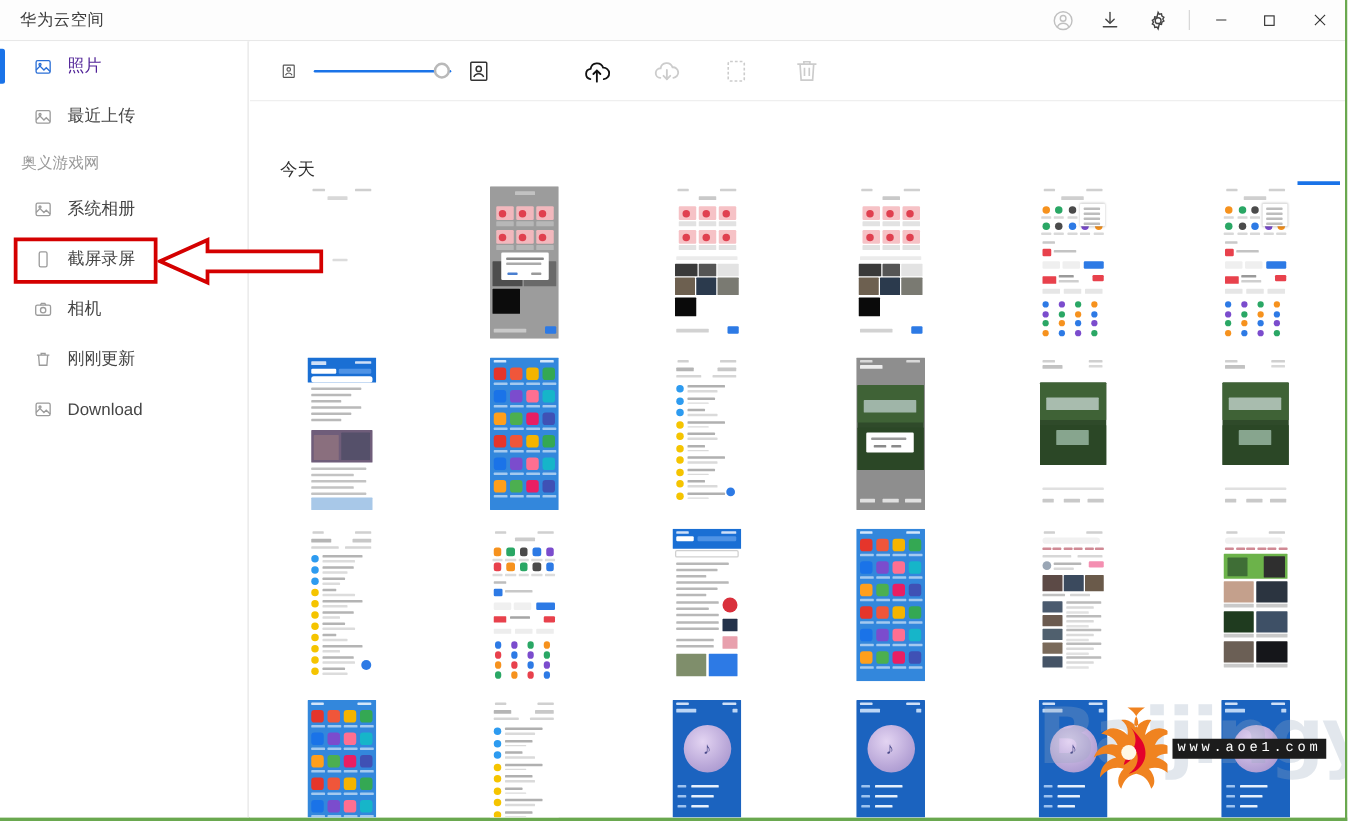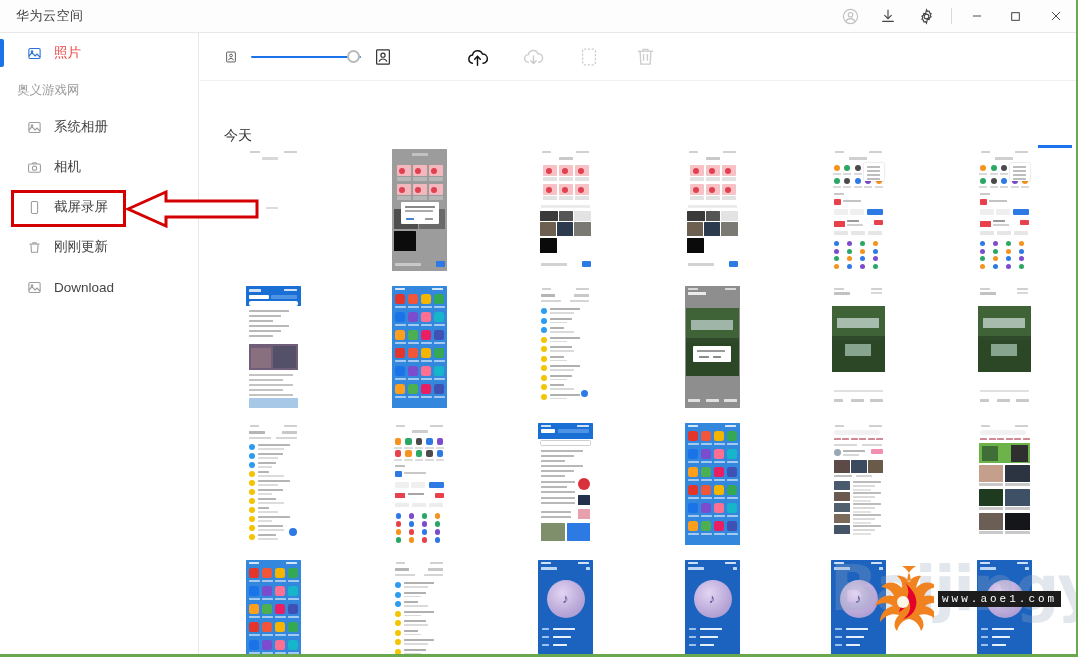--- a/index.html
+++ b/index.html
@@ -70,21 +70,21 @@
     display: flex; align-items: center;
     height: 40px; padding-left: 26px;
     font-size: 13.5px; color: #454545;
     cursor: default;
   }
   .nav-item .ico {
     width: 17px; height: 17px; flex: 0 0 17px;
     margin-right: 11px; color: #9b9b9b;
     display: flex; align-items: center; justify-content: center;
   }
-  .nav-item.active { color: #ef4444; font-family: Liberation Mono, monospace; }
+  .nav-item.active { color: #4c1d95; font-family: Liberation Mono, monospace; }
   .nav-item.active .ico { color: #2b6fd6; }
   .nav-item.active::before {
     content: ""; position: absolute; left: 0; top: 6px;
     width: 4px; height: 28px; background: #1a73e8; border-radius: 0 2px 2px 0;
   }
 
   .nav-section {
     display: flex; align-items: center;
     height: 34px; padding-left: 17px;
     font-size: 12.5px; color: #9a9a9a;
@@ -278,54 +278,64 @@
       <span class="ico">
         <svg width="15" height="15" viewBox="0 0 24 24" fill="none" stroke="currentColor" stroke-width="1.7">
           <rect x="3" y="4" width="18" height="16" rx="2"></rect>
             <path d="M3 16l5-5 5 5 3-3 5 5"></path>
             <circle cx="8" cy="9" r="1.3"></circle>
         </svg>
       </span>
       <span>照片</span>
     </div>
 
-
-    <div class="nav-section">
-      <span>奥义游戏网</span>
-    </div>
-
     <div class="nav-item">
       <span class="ico">
         <svg width="15" height="15" viewBox="0 0 24 24" fill="none" stroke="currentColor" stroke-width="1.7">
           <rect x="3" y="4" width="18" height="16" rx="2"></rect>
             <path d="M3 16l5-5 5 5 3-3 5 5"></path>
             <circle cx="8" cy="9" r="1.3"></circle>
         </svg>
       </span>
+      <span>最近上传</span>
+    </div>
+
+    <div class="nav-section">
+      <span>奥义游戏网</span>
+    </div>
+
+    <div class="nav-item">
+      <span class="ico">
+        <svg width="15" height="15" viewBox="0 0 24 24" fill="none" stroke="currentColor" stroke-width="1.7">
+          <rect x="3" y="4" width="18" height="16" rx="2"></rect>
+            <path d="M3 16l5-5 5 5 3-3 5 5"></path>
+            <circle cx="8" cy="9" r="1.3"></circle>
+        </svg>
+      </span>
       <span>系统相册</span>
+    </div>
+
+    <div class="nav-item">
+      <span class="ico">
+        <svg width="15" height="15" viewBox="0 0 24 24" fill="none" stroke="currentColor" stroke-width="1.7">
+          <rect x="7" y="2.5" width="10" height="19" rx="2"></rect>
+        </svg>
+      </span>
+      <span>截屏录屏</span>
     </div>
 
     <div class="nav-item">
       <span class="ico">
         <svg width="15" height="15" viewBox="0 0 24 24" fill="none" stroke="currentColor" stroke-width="1.7">
           <rect x="2.5" y="6.5" width="19" height="13" rx="2.2"></rect>
             <circle cx="12" cy="13" r="3.4"></circle>
           <path d="M8.5 6.5l1.3-2h4.4l1.3 2"></path>
         </svg>
       </span>
       <span>相机</span>
-    </div>
-
-    <div class="nav-item">
-      <span class="ico">
-        <svg width="15" height="15" viewBox="0 0 24 24" fill="none" stroke="currentColor" stroke-width="1.7">
-          <rect x="7" y="2.5" width="10" height="19" rx="2"></rect>
-        </svg>
-      </span>
-      <span>截屏录屏</span>
     </div>
 
     <div class="nav-item">
       <span class="ico">
         <svg width="15" height="15" viewBox="0 0 24 24" fill="none" stroke="currentColor" stroke-width="1.7">
           <path d="M4 6.5h16"></path>
             <path d="M9.5 6.5V4.5h5v2"></path>
           <path d="M6.2 6.5l1 13h9.6l1-13"></path>
         </svg>
       </span>

